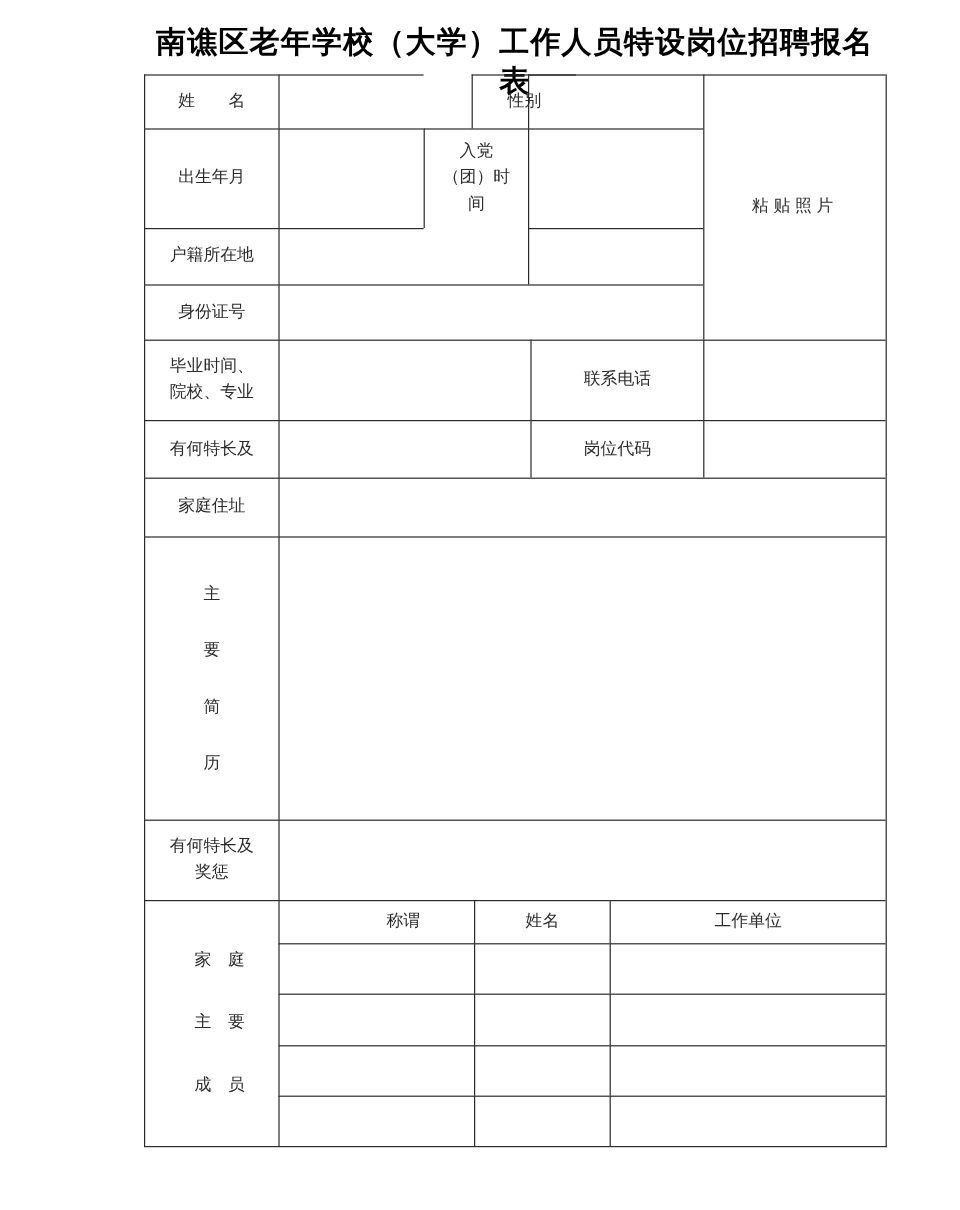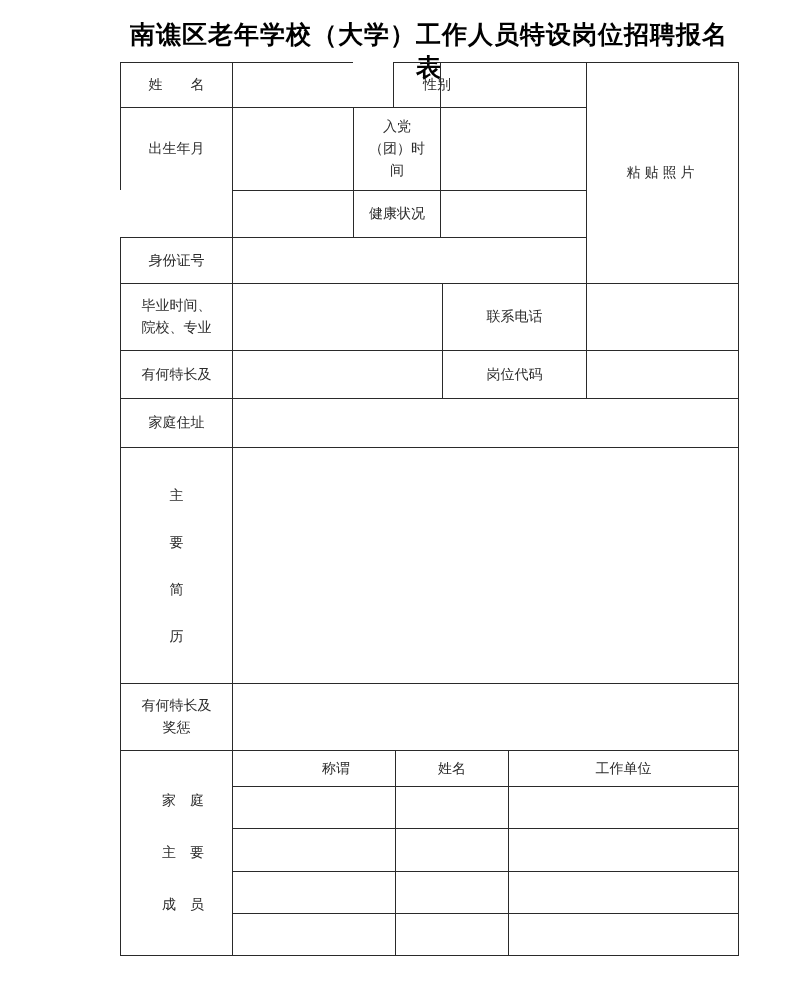--- a/index.html
+++ b/index.html
@@ -81,22 +81,22 @@
 
     <div class="cell photo" style="left:466px; top:0; width:152px; height:221px;">粘贴照片</div>
 
     <div class="cell" style="left:0; top:45px; width:112px; height:83px;">出生年月</div>
     <div class="cell input" style="left:112px; top:45px; width:121px; height:83px;"></div>
     <div class="cell" style="left:233px; top:45px; width:87px; height:83px;">入党
 （团）时
 间</div>
     <div class="cell input" style="left:320px; top:45px; width:146px; height:83px;"></div>
 
+    <div class="cell" style="left:0; top:128px; width:112px; height:47px;">户籍所在地</div>
     <div class="cell input" style="left:112px; top:128px; width:121px; height:47px;"></div>
-    <div class="cell" style="left:233px; top:128px; width:87px; height:47px;">健康状况</div>
     <div class="cell input" style="left:320px; top:128px; width:146px; height:47px;"></div>
 
     <div class="cell" style="left:0; top:175px; width:112px; height:46px;">身份证号</div>
     <div class="cell input" style="left:112px; top:175px; width:354px; height:46px;"></div>
 
     <div class="cell" style="left:0; top:221px; width:112px; height:67px;">毕业时间、
 院校、专业</div>
     <div class="cell input" style="left:112px; top:221px; width:210px; height:67px;"></div>
     <div class="cell" style="left:322px; top:221px; width:144px; height:67px;">联系电话</div>
     <div class="cell input" style="left:466px; top:221px; width:152px; height:67px;"></div>

